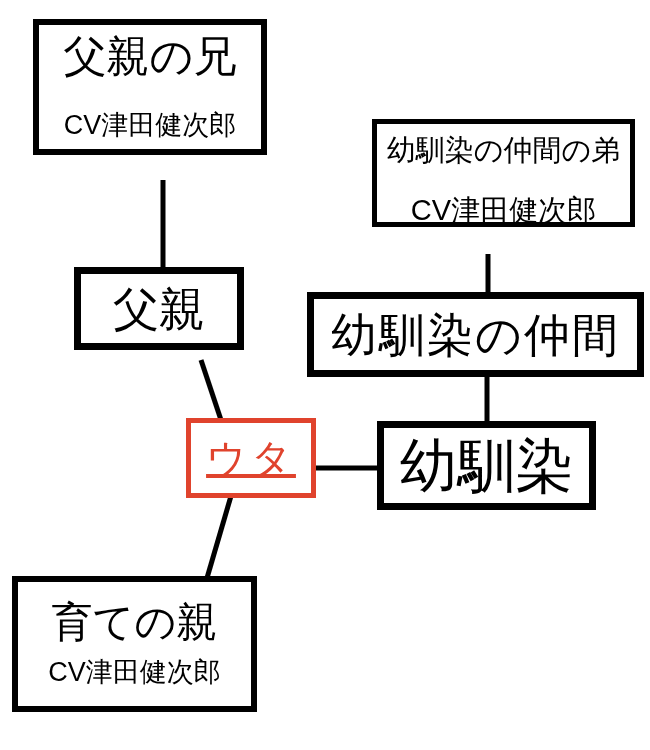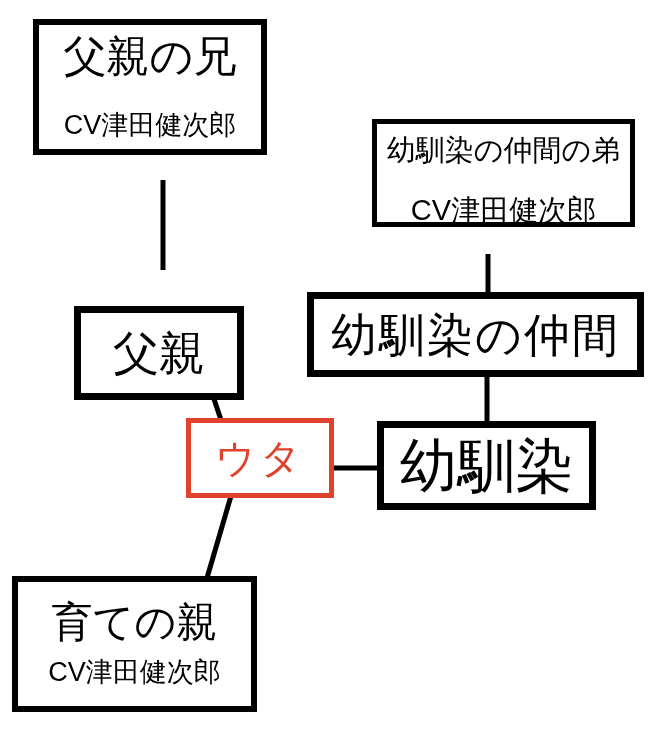--- a/index.html
+++ b/index.html
@@ -37,28 +37,28 @@
     white-space: nowrap;
   }
   .n-uncle            { left: 33px;  top: 19px;  width: 234px; height: 136px; gap: 34px; }
   .n-uncle .title     { font-size: 43px; }
   .n-uncle .subtitle  { font-size: 27px; }
 
   .n-friend-brother           { left: 372px; top: 119px; width: 263px; height: 108px; border-width: 5px; gap: 31px; padding-top: 14px; }
   .n-friend-brother .title    { font-size: 29px; }
   .n-friend-brother .subtitle { font-size: 29px; }
 
-  .n-father        { left: 74px;  top: 267px; width: 170px; height: 94px; border-width: 7px; margin-top: 39px; }
+  .n-father        { left: 74px;  top: 267px; width: 170px; height: 83px; border-width: 7px; }
   .n-father .title { font-size: 46px; }
 
   .n-friend-companion        { left: 307px; top: 292px; width: 337px; height: 85px; border-width: 7px; }
   .n-friend-companion .title { font-size: 46px; letter-spacing: 2px; }
 
-  .n-uta        { left: 186px; top: 418px; width: 148px; height: 80px; border-width: 5px;
-                  border-color: var(--accent, #e0432d); color: var(--accent, #e0432d); }
+  .n-uta        { left: 186px; top: 418px; width: 130px; height: 80px; border-width: 5px;
+                  border-color: var(--accent, #e0432d); color: var(--accent, #e0432d); text-decoration: underline; }
   .n-uta .title { font-size: 40px; letter-spacing: 4px; }
 
   .n-childhood-friend        { left: 377px; top: 421px; width: 219px; height: 89px; border-width: 7px; }
   .n-childhood-friend .title { font-size: 58px; }
 
   .n-foster-parent           { left: 12px; top: 576px; width: 245px; height: 136px; gap: 16px; }
   .n-foster-parent .title    { font-size: 41px; }
   .n-foster-parent .subtitle { font-size: 27px; }
 </style>
 </head>

